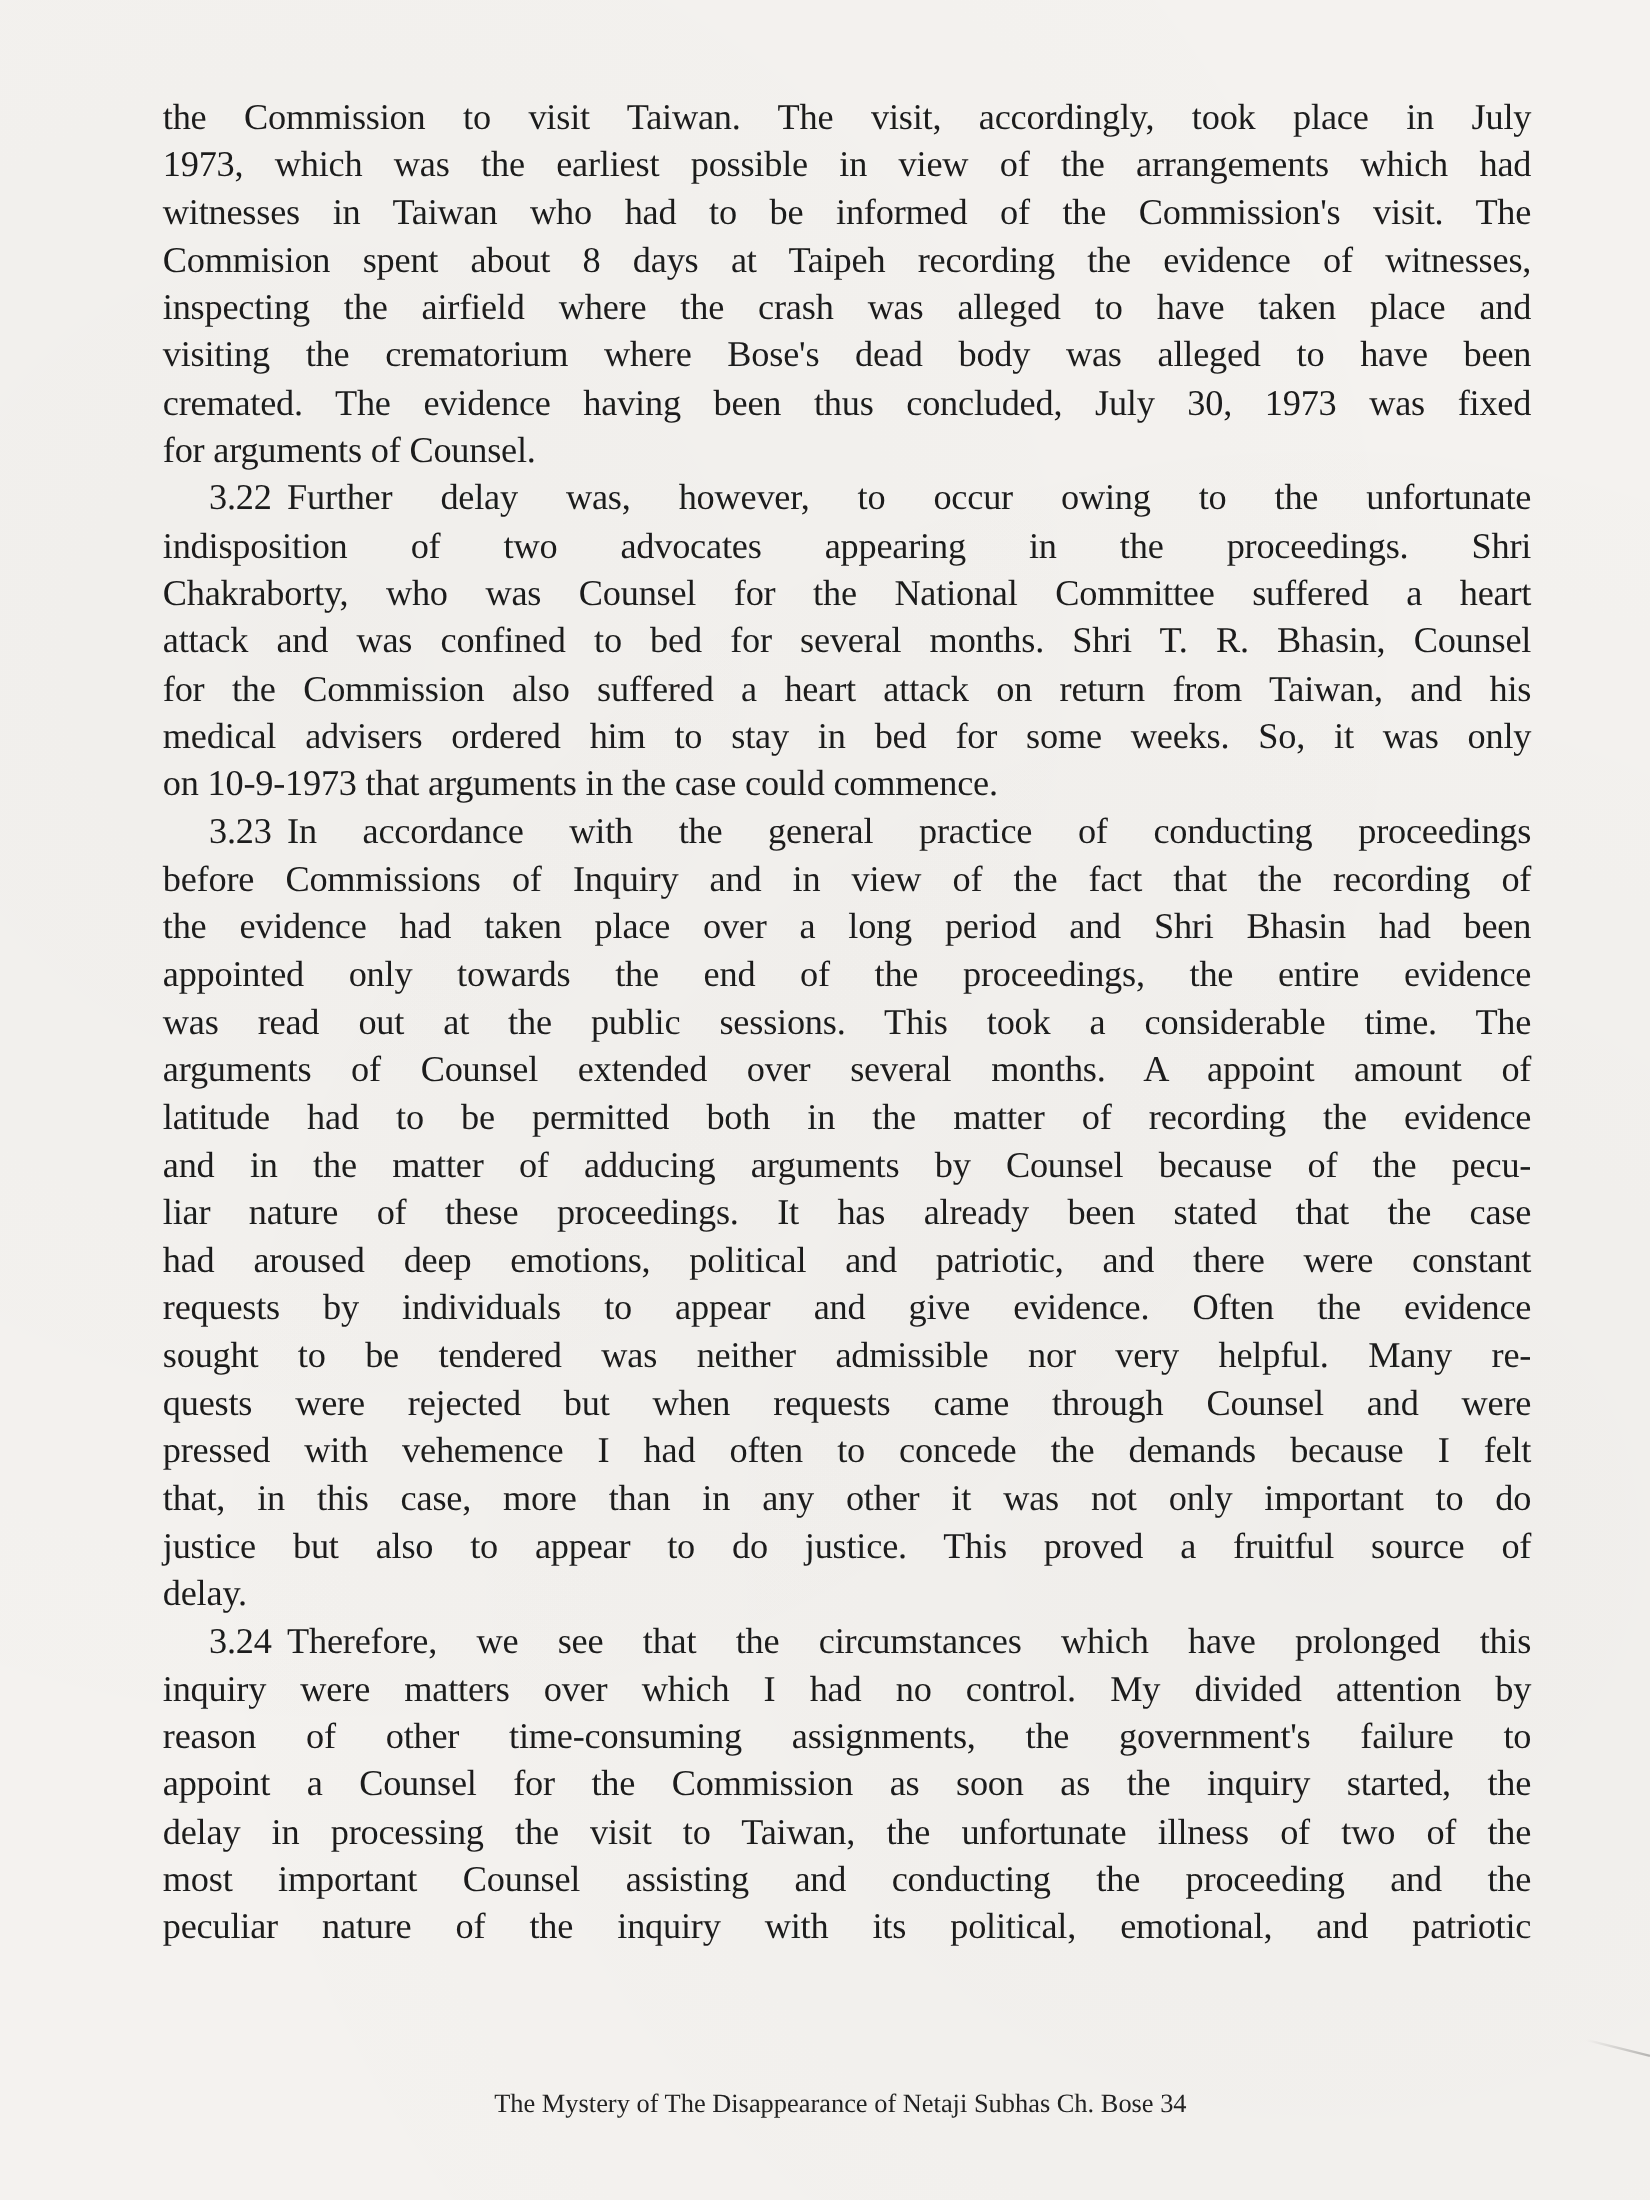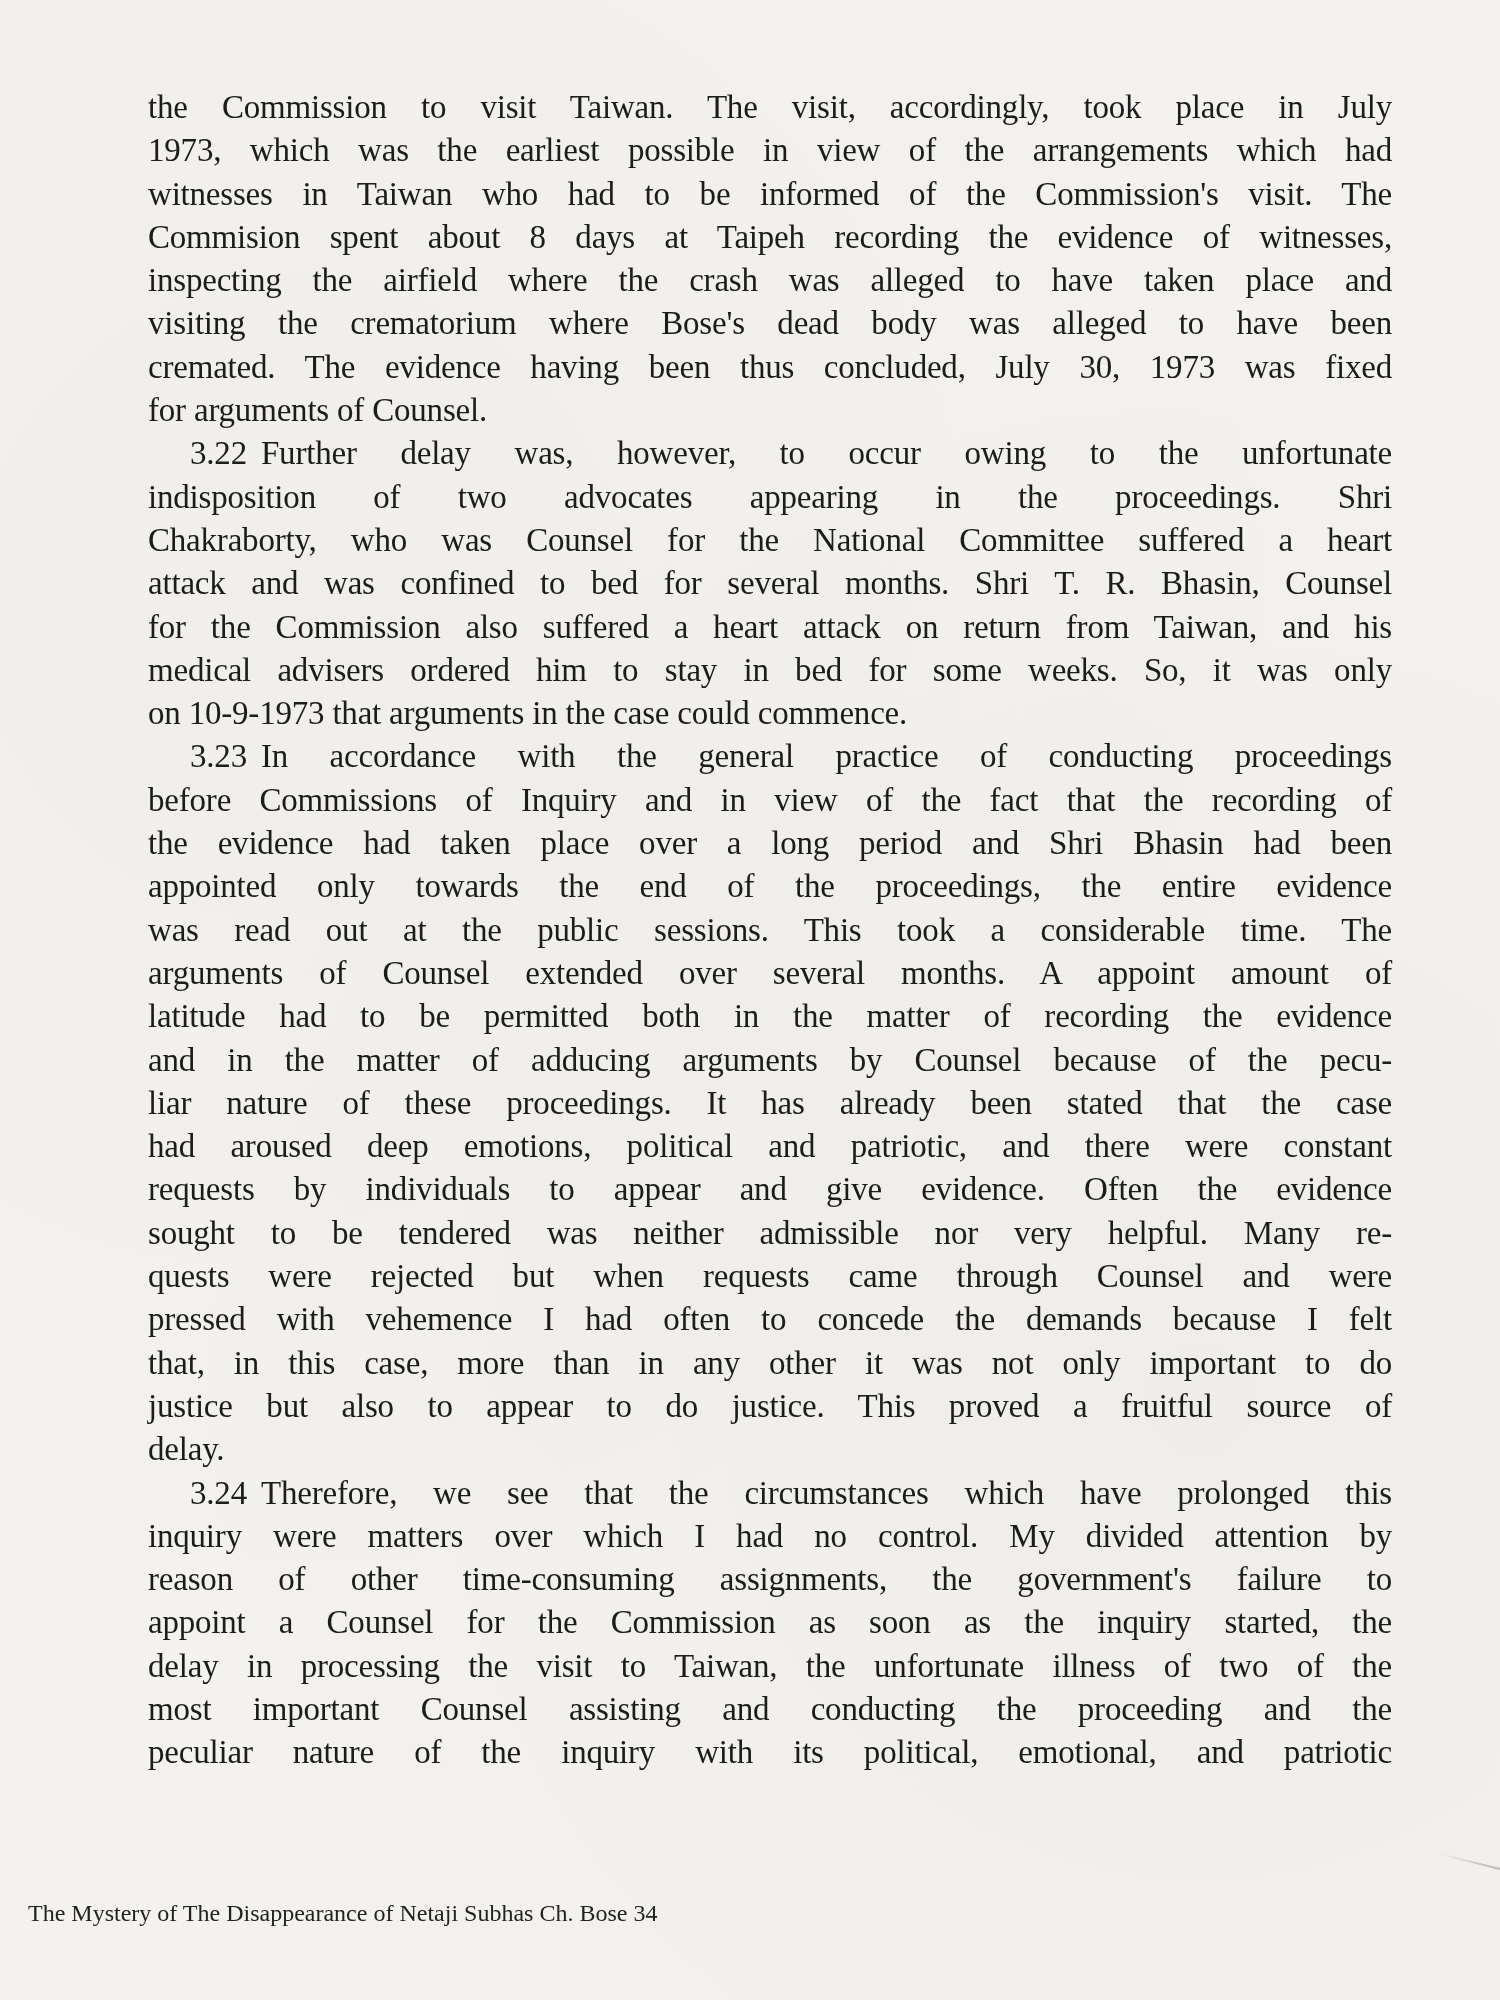--- a/index.html
+++ b/index.html
@@ -49,20 +49,21 @@
       font-family: Liberation Serif, serif;
     }
     .para-num {
       margin-right: 14px;
     }
     .footer {
       position: absolute;
       left: 0;
       width: 1500px;
       top: 1898px;
+      text-align: center;
       font-size: 24px;
       line-height: 30px;
       color: #222;
       font-family: "Liberation Serif", "DejaVu Serif", serif;
       padding-left: 28px;
       box-sizing: border-box;
     }
     .scan-mark {
       position: absolute;
       right: 0;

